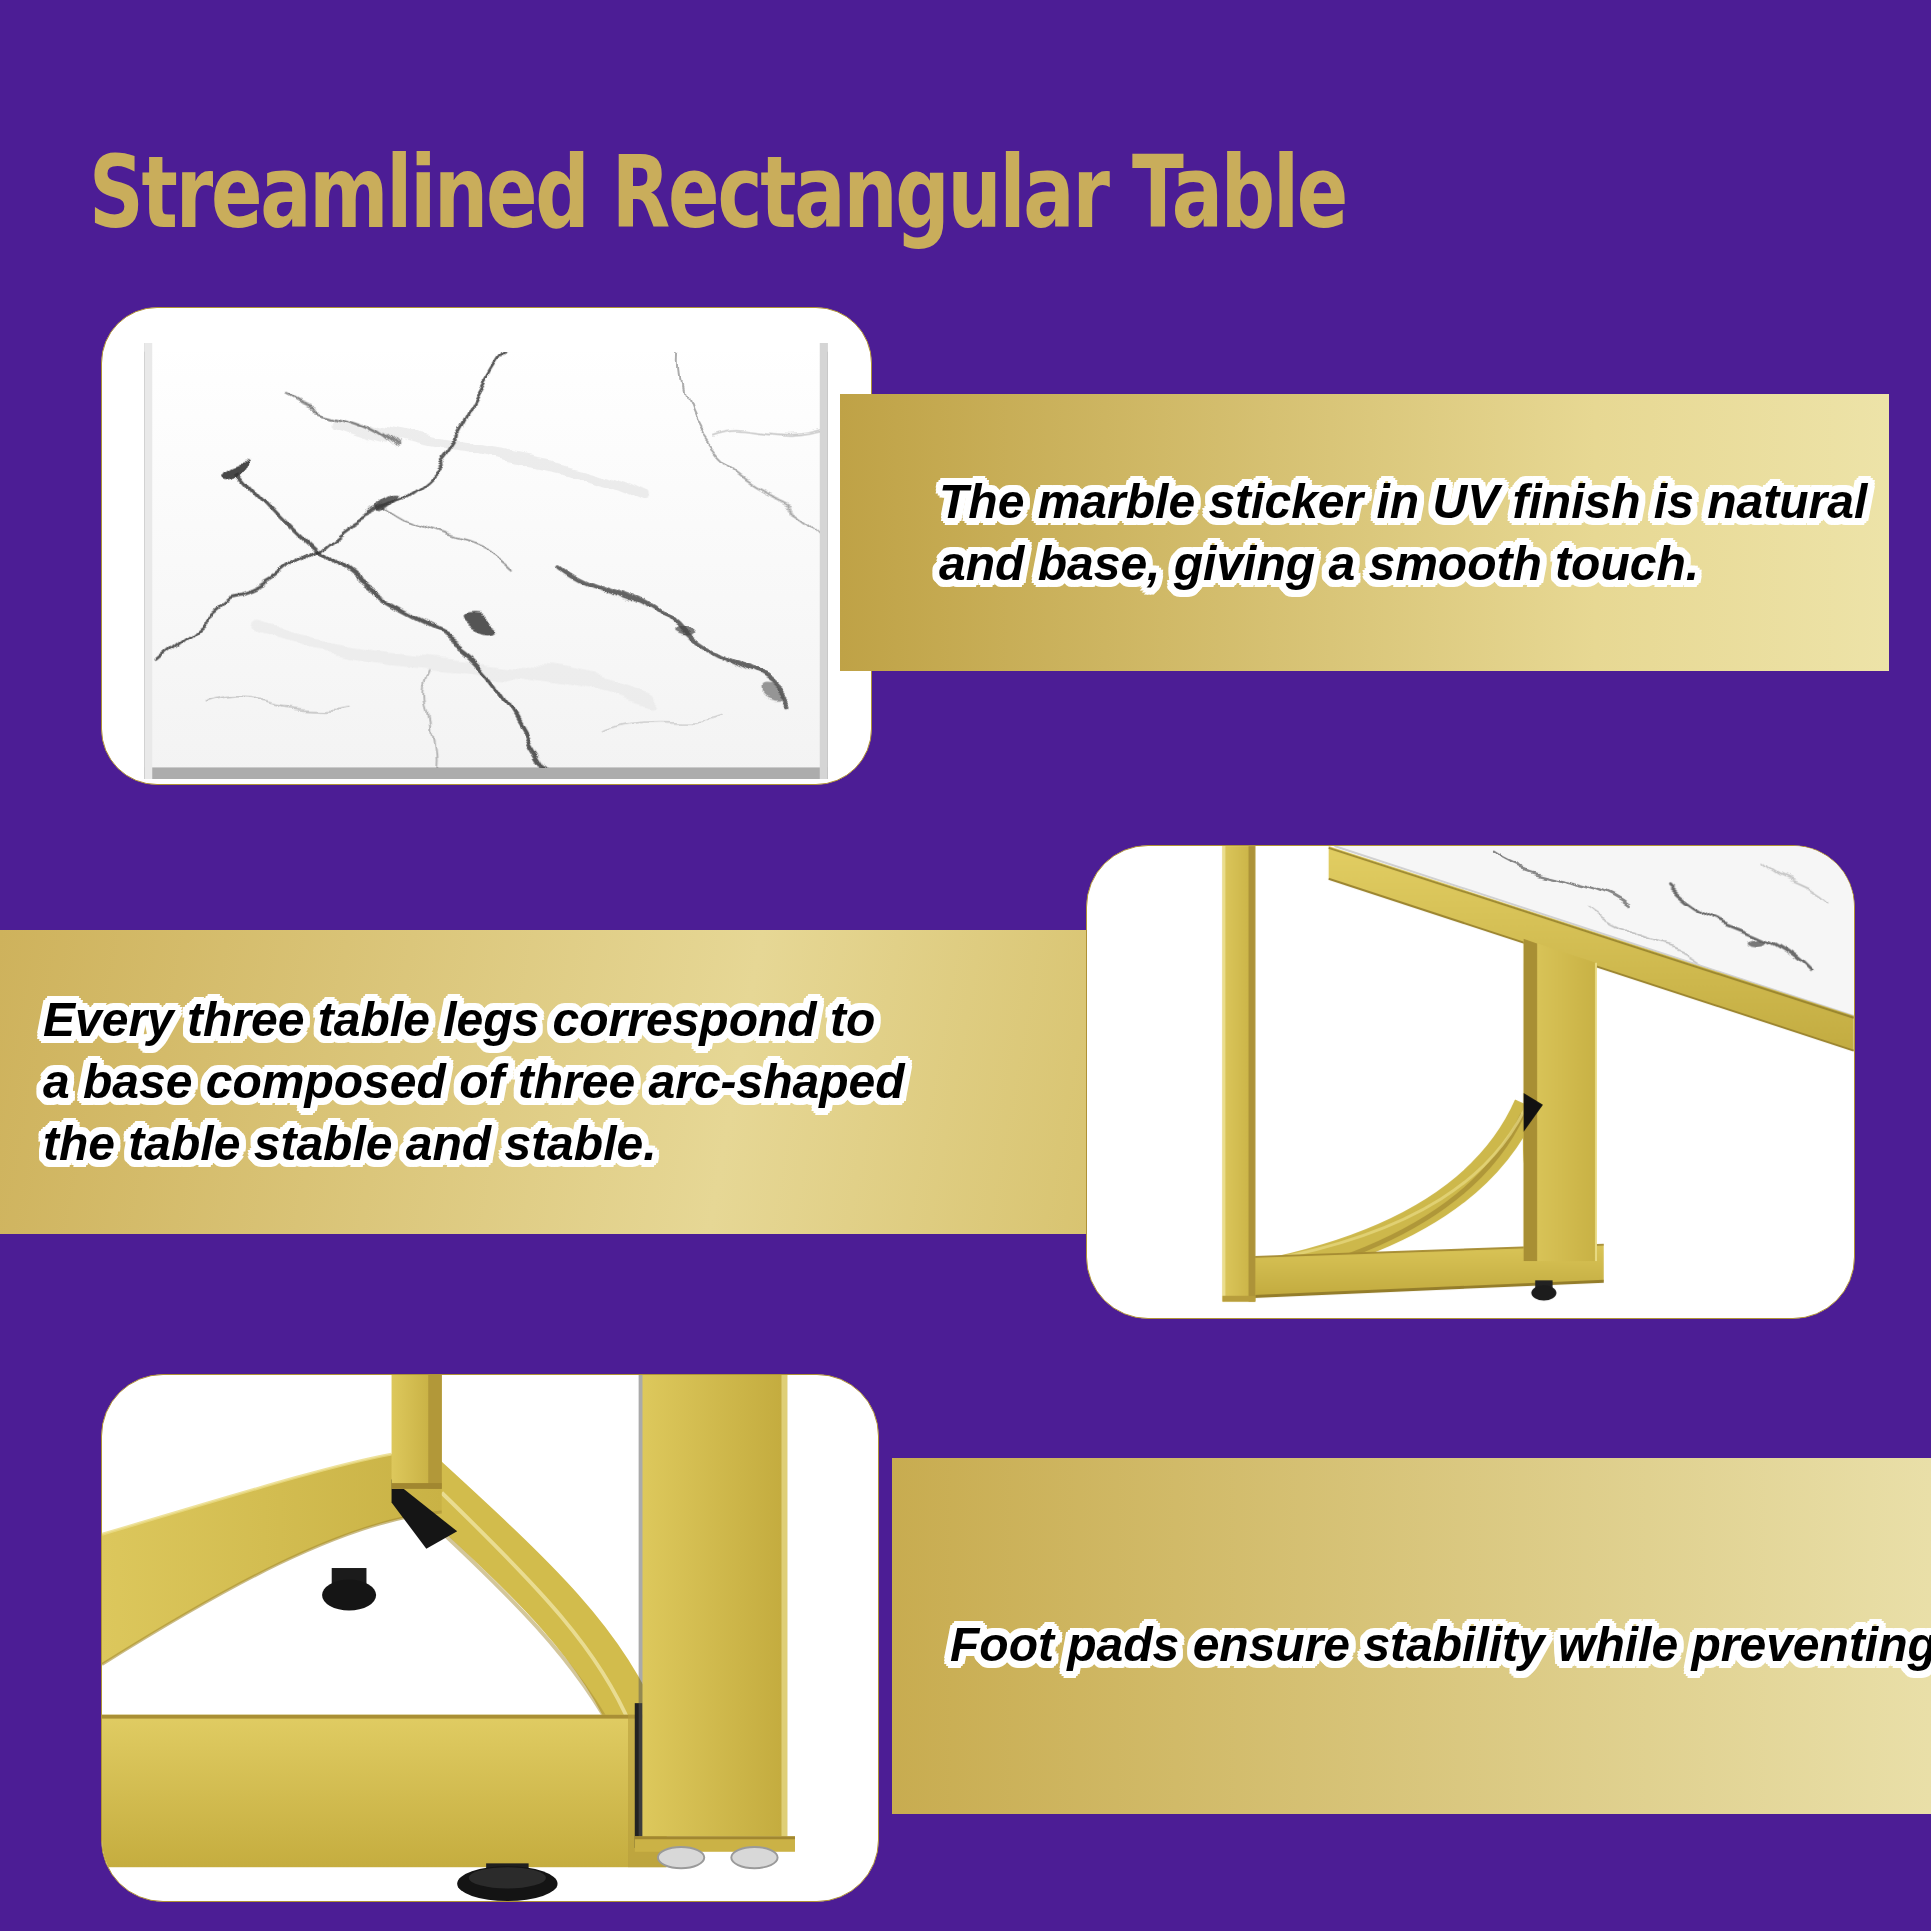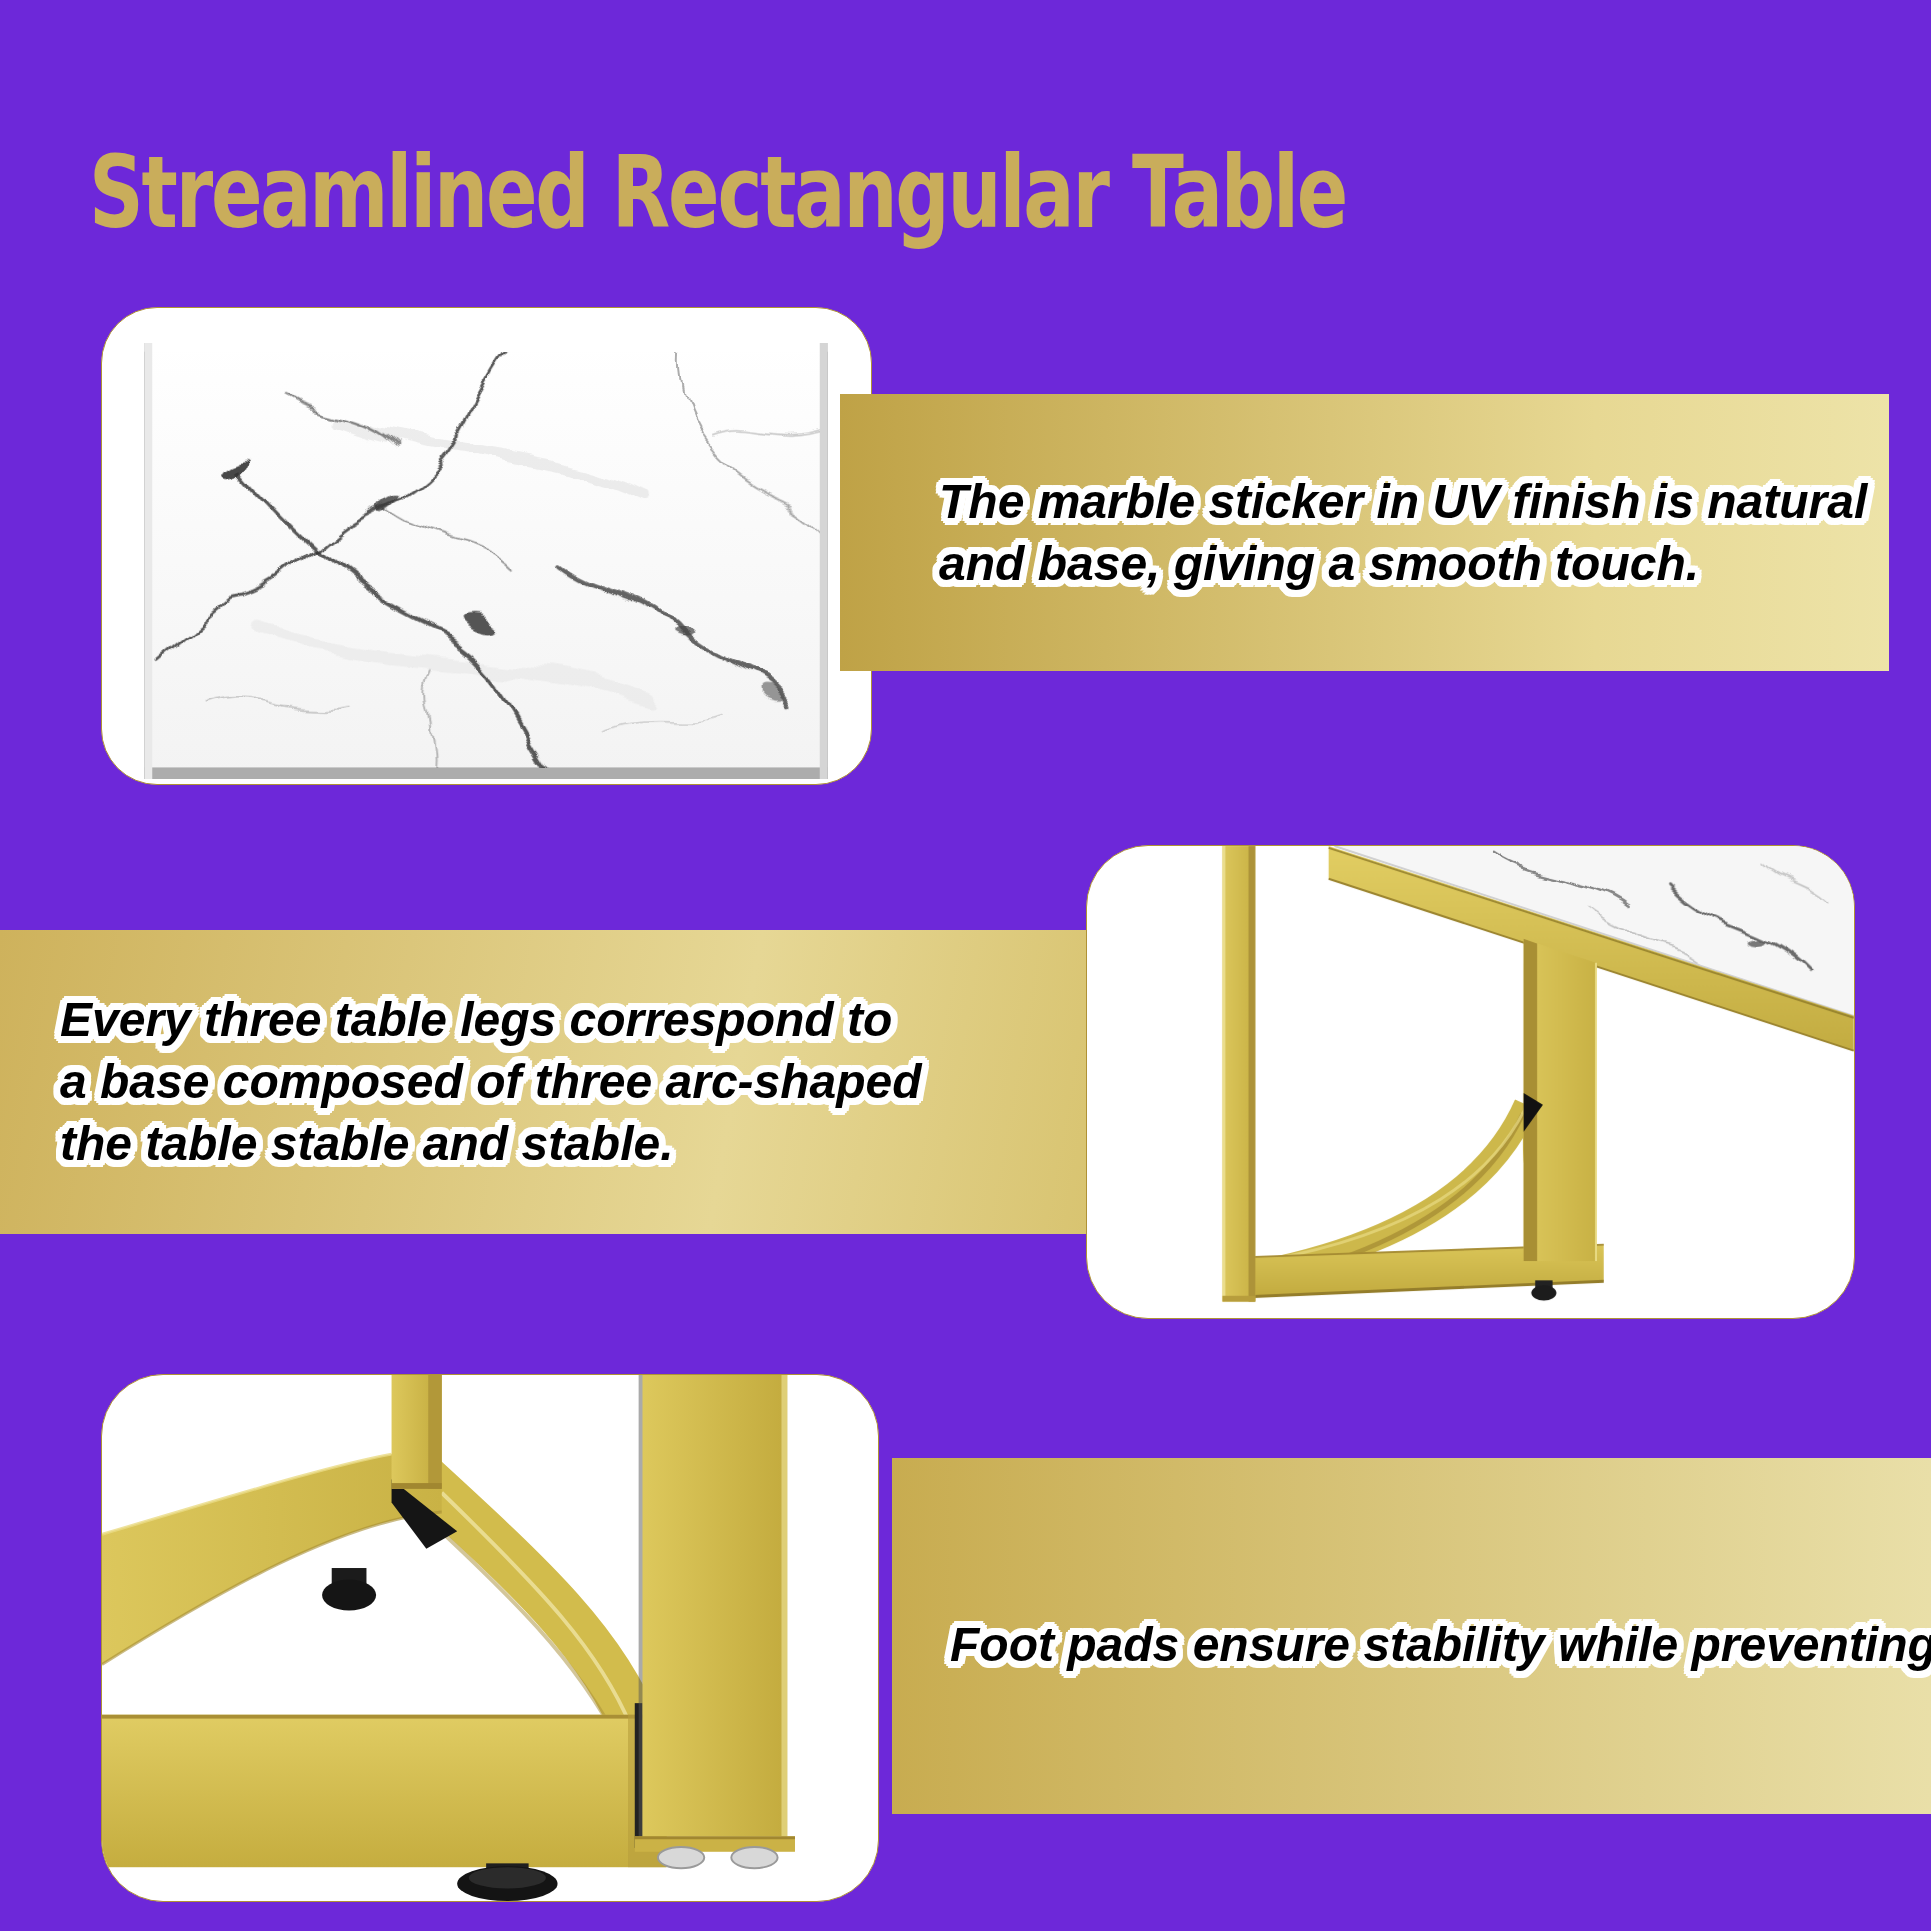--- a/index.html
+++ b/index.html
@@ -1,25 +1,25 @@
 <!DOCTYPE html>
 <html style="--title_gold: #C9AD5B; --card_border_gold: #B09235; --banner1_from: #BFA246; --banner1_mid: #E7D893; --banner1_to: #EDE3A8; --banner2_from: #CEB25C; --banner2_mid: #E6D795; --banner2_to: #D2BB60; --banner3_from: #C8AC50; --banner3_to: #E9DFA8; --metal_gold: #D5C054; --metal_gold_dark: #B1973A; --metal_gold_light: #EADC8C; --foot_pad_black: #1E1E1E; --caption_text: #000000; --caption_outline: #FFFFFF;"><head>
 <meta charset="utf-8">
 <style>
   html,body{margin:0;padding:0;background:#ffffff;}
-  #stage{position:relative;width:1931px;height:1931px;background:#6d28d9;overflow:hidden;
+  #stage{position:relative;width:1931px;height:1931px;background:#4c1d95;overflow:hidden;
          font-family:"Liberation Sans",sans-serif;}
   .title{position:absolute;left:89px;top:71px;white-space:nowrap;
          font-family:"DejaVu Sans",sans-serif;font-weight:bold;font-size:100px;line-height:1.1;
          letter-spacing:-2.9px;color:var(--title_gold,#C9AD5B);
          transform:scaleX(.76);transform-origin:left top;}
   .banner{position:absolute;display:flex;flex-direction:column;justify-content:center;}
   .banner-1{left:840px;top:394px;width:1049px;height:277px;padding-left:99px;box-sizing:border-box;
             background:linear-gradient(to right,var(--banner1_from,#BFA246),var(--banner1_mid,#E7D893) 72%,var(--banner1_to,#EDE3A8));}
-  .banner-2{left:0;top:930px;width:1261px;height:304px;padding-left:60px;box-sizing:border-box;
+  .banner-2{left:0;top:930px;width:1261px;height:304px;padding-left:43px;box-sizing:border-box;
             background:linear-gradient(100deg,var(--banner2_from,#CEB25C),var(--banner2_mid,#E6D795) 58%,var(--banner2_to,#D2BB60));}
   .banner-3{left:892px;top:1458px;width:1039px;height:356px;padding-left:58px;padding-top:17.4px;box-sizing:border-box;
             background:linear-gradient(to right,var(--banner3_from,#C8AC50),var(--banner3_to,#E9DFA8));}
   .caption{font-weight:bold;font-style:italic;font-size:48px;line-height:62px;color:var(--caption_text,#000);
            text-shadow:
              0 -6.8px 0 #fff,0 6.8px 0 #fff,-6.8px 0 0 #fff,6.8px 0 0 #fff,
              4.8px 4.8px 0 #fff,-4.8px 4.8px 0 #fff,4.8px -4.8px 0 #fff,-4.8px -4.8px 0 #fff,
              6.8px 2.9px 0 #fff,-6.8px 2.9px 0 #fff,6.8px -2.9px 0 #fff,-6.8px -2.9px 0 #fff,
              2.9px 6.8px 0 #fff,-2.9px 6.8px 0 #fff,2.9px -6.8px 0 #fff,-2.9px -6.8px 0 #fff;}
   .caption span{display:block;white-space:nowrap;}

